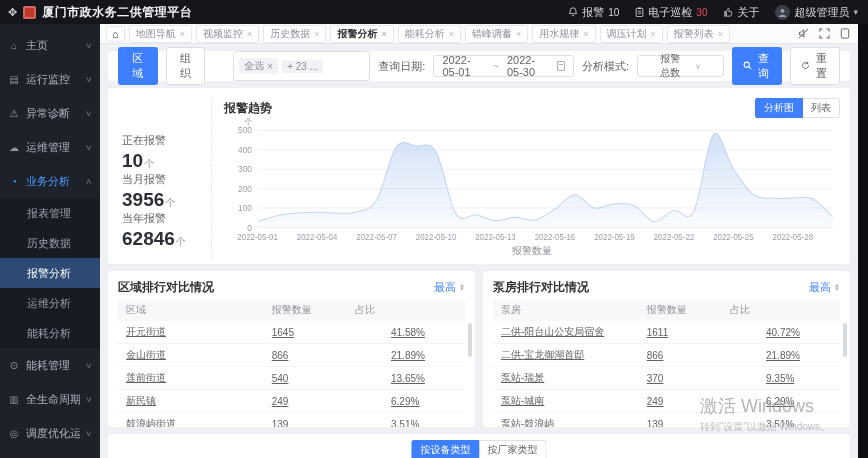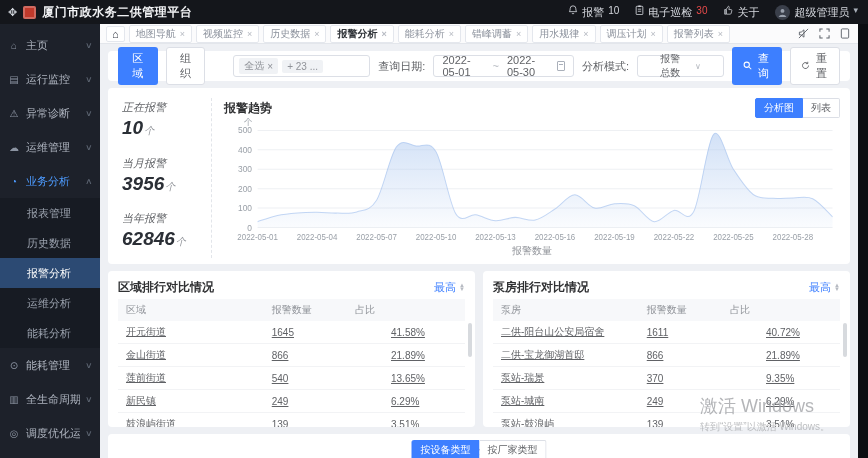--- a/index.html
+++ b/index.html
@@ -7,21 +7,21 @@
   body { font-family:"Liberation Sans","DejaVu Sans",sans-serif; font-size:12px; background:#eef0f4; color:#303133; }
   .app { width:868px; height:458px; display:flex; flex-direction:column; overflow:hidden; }
 
   
   header { height:24px; background:#14161b; display:flex; align-items:center; justify-content:space-between; padding:0 10px 0 8px; flex:0 0 24px; }
   .hdr-left { display:flex; align-items:center; gap:6px; }
   .move-ic { color:#cfd3da; font-size:11px; cursor:pointer; }
   .logo { width:13px; height:13px; background:#c0392b; border-radius:2px; display:inline-block; box-shadow:inset 0 0 0 2px rgba(255,255,255,.25); }
   .app-title { color:#f2f3f5; font-weight:bold; font-size:12px; letter-spacing:.5px; }
   .hdr-right { display:flex; align-items:center; gap:16px; color:#d4d7dd; font-size:11px; }
-  .hdr-item { display:flex; gap:4px; cursor:pointer; }
+  .hdr-item { display:flex; align-items:center; gap:4px; cursor:pointer; }
   .hdr-item svg { display:block; }
   .hdr-count { font-size:10px; }
   .hdr-count.red { color:#e84b4b; }
   .avatar { width:15px; height:15px; border-radius:50%; background:#3a3f4a; display:inline-flex; align-items:center; justify-content:center; overflow:hidden; }
   .caret { font-size:9px; color:#aab0ba; }
 
   
   .body { flex:1; display:flex; min-height:0; }
   aside { width:100px; background:#1d212a; flex:0 0 100px; padding-top:4px; overflow:hidden; }
   .side-item { height:34px; display:flex; align-items:center; padding:0 8px; color:#aeb4bf; font-size:11px; cursor:pointer; gap:6px; }
@@ -49,34 +49,34 @@
 
   
   .content { flex:1; padding:7px 8px; overflow:hidden; background:#eef0f4; }
   .card { background:#fff; border-radius:4px; }
 
   
   .filter { height:30px; display:flex; align-items:center; padding:0 10px; gap:8px; font-size:11px; }
   .btn { border-radius:3px; padding:3px 10px; font-size:11px; cursor:pointer; border:1px solid transparent; display:inline-flex; align-items:center; gap:4px; }
   .btn.blue { background:#3d7fff; color:#fff; }
   .btn.plain { background:#fff; border-color:#dcdfe6; color:#606266; }
-  .mselect { border:1px solid #dcdfe6; border-radius:3px; height:22px; width:168px; display:flex; align-items:center; gap:4px; padding:0 5px; cursor:pointer;margin-left:20px; }
+  .mselect { border:1px solid #dcdfe6; border-radius:3px; height:30px; width:168px; display:flex; align-items:center; gap:4px; padding:0 5px; cursor:pointer;margin-left:20px; }
   .tag { background:#f0f2f5; border-radius:2px; color:#909399; font-size:10px; padding:1px 5px; display:inline-flex; gap:3px; align-items:center; white-space:nowrap; }
   .flabel { color:#606266; white-space:nowrap; }
   .daterange { border:1px solid #dcdfe6; border-radius:3px; height:22px; display:flex; align-items:center; gap:8px; padding:0 8px; color:#606266; cursor:pointer; }
   .daterange .sep { color:#b4b8bf; }
   .cal-ic { width:10px; height:10px; border:1px solid #aab0ba; border-radius:1px; position:relative; }
   .cal-ic:before { content:""; position:absolute; left:1px; right:1px; top:2px; border-top:1px solid #aab0ba; }
   .select { border:1px solid #dcdfe6; border-radius:3px; height:22px; display:flex; align-items:center; gap:5px; padding:0 22px; color:#606266; cursor:pointer; }
   .select .v { font-size:10px; }
   .sel-caret { font-size:8px; color:#b4b8bf; }
 
   
   .chartcard { margin-top:7px; height:176px; display:flex; padding:10px 10px 6px 12px; }
-  .statcol { width:92px; flex:0 0 92px; border-right:1px dashed #e2e5ea; display:flex; flex-direction:column; justify-content:space-between; padding:2px 0 8px 2px;font-style:italic; }
+  .statcol { width:92px; flex:0 0 92px; border-right:1px dashed #e2e5ea; display:flex; flex-direction:column; justify-content:flex-end; padding:2px 0 8px 2px; }
   .stat .st-lb { font-size:11px; color:#606266; margin-bottom:2px; }
   .stat .st-v { font-size:19px; font-weight:bold; color:#2b2f36; }
   .stat .st-u { font-size:10px; color:#909399; font-weight:normal; margin-left:1px; }
   .chartcol { flex:1; min-width:0; padding-left:12px; display:flex; flex-direction:column; }
   .chart-head { display:flex; align-items:center; justify-content:space-between; height:20px; }
   .chart-title { font-size:12px; font-weight:bold; color:#303133; }
   .viewtoggle { display:flex; }
   .vt { font-size:10px; padding:2px 8px; cursor:pointer; border:1px solid #dcdfe6; color:#606266; background:#fff; }
   .vt.on { background:#3d7fff; border-color:#3d7fff; color:#fff; }
   .vt:first-child { border-radius:2px 0 0 2px; }

